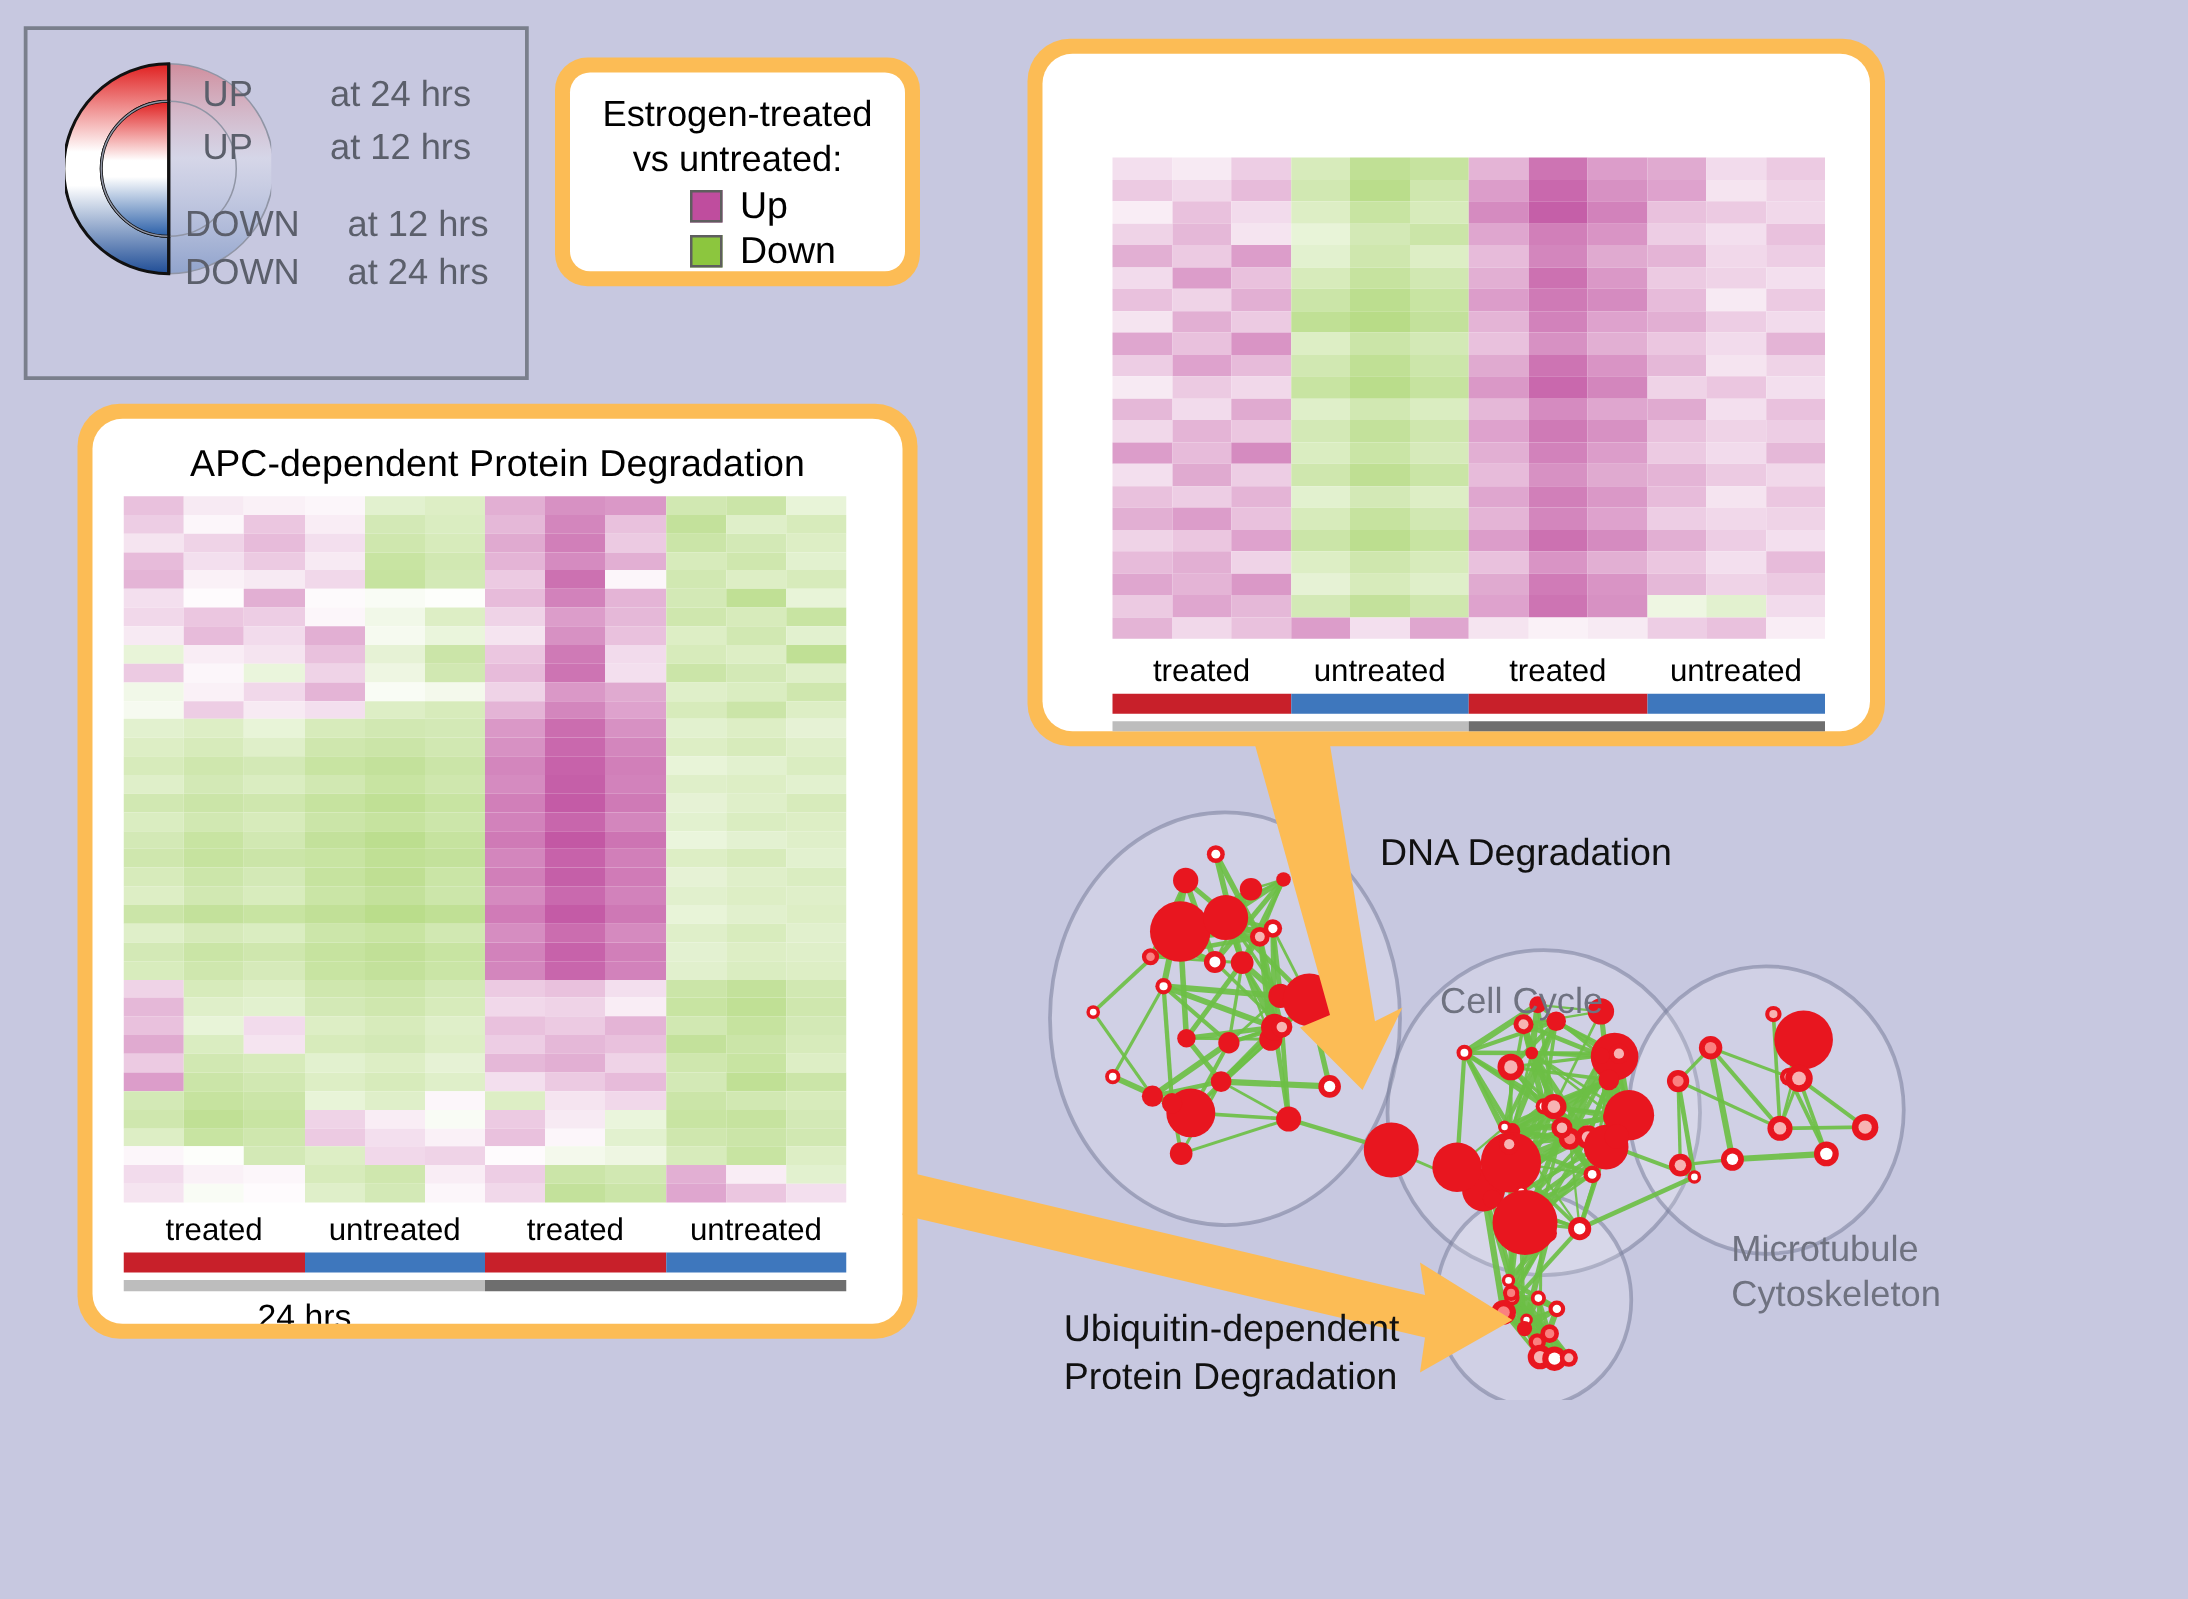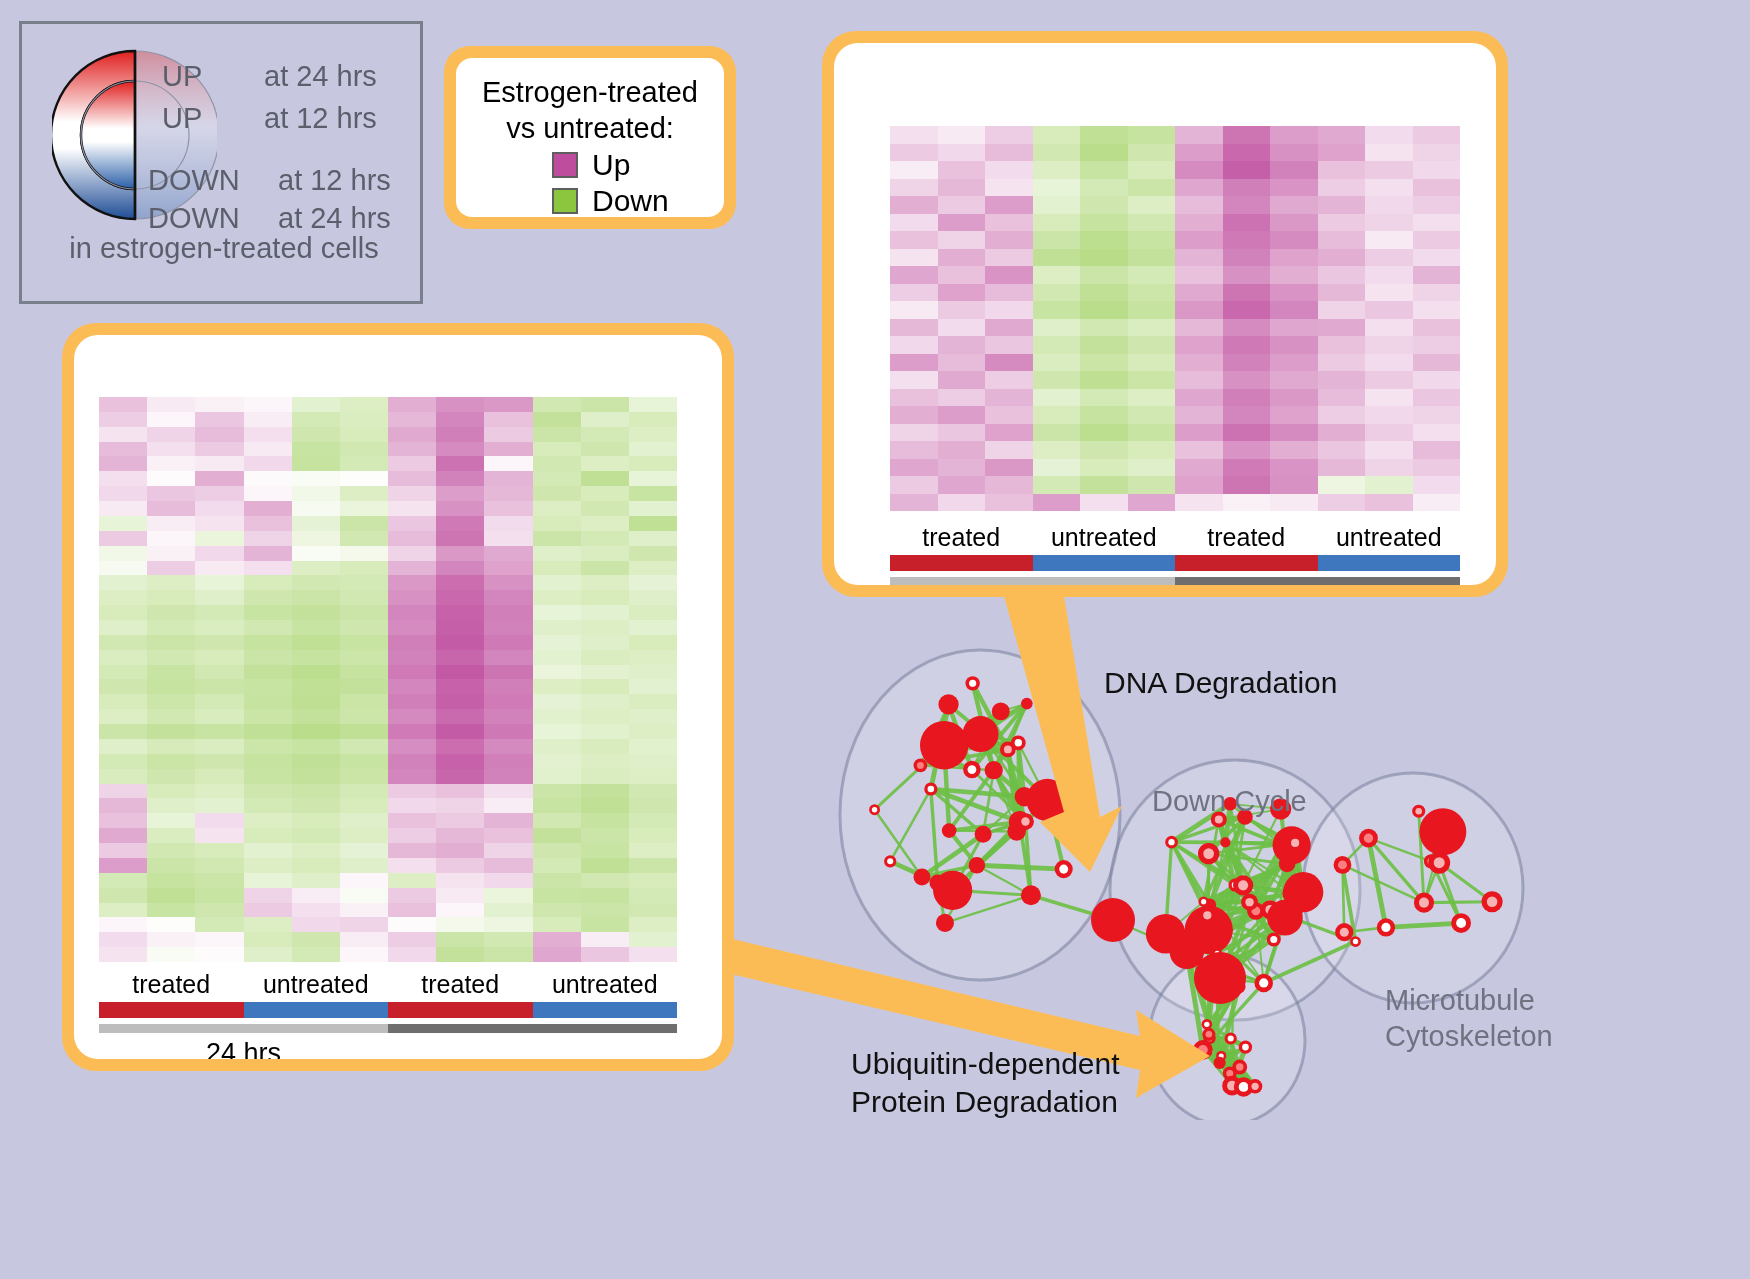--- a/index.html
+++ b/index.html
@@ -123,21 +123,20 @@
     <div class="keyrow" style="left:140px;top:78px;">UP</div>
     <div class="keylab" style="left:242px;top:78px;">at 12 hrs</div>
 
     <div class="keyrow" style="left:126px;top:140px;">DOWN</div>
     <div class="keylab" style="left:256px;top:140px;">at 12 hrs</div>
 
     <div class="keyrow" style="left:126px;top:178px;">DOWN</div>
     <div class="keylab" style="left:256px;top:178px;">at 24 hrs</div>
 
     <div id="keyfoot">
-      <div>in estrogen-treated cells</div>
     </div>
   </div>
 
   <div id="legendPanel" class="opanel">
     <div class="inner">
       <div class="legend-title">Estrogen-treated</div>
       <div class="legend-title">vs untreated:</div>
       <div class="legend-item">
         <span class="swatch" id="swUp" style="background: rgb(191, 77, 158);"></span>
         <span class="lbl">Up</span>
@@ -434,20 +433,21 @@
           <i style="background: rgb(189, 189, 189);"></i>
             <i style="background: rgb(110, 110, 110);"></i>
         </div>
 
       </div>
     </div>
   </div>
 
   <div id="apcPanel" class="opanel">
     <div class="inner">
+      <div class="panel-title">APC-dependent Protein Degradation</div>
       <div id="apcHeat" class="heat" style="grid-template-columns: repeat(12, 1fr); grid-template-rows: repeat(38, 1fr);">
           <div style="background: rgb(233, 193, 221);"></div>
           <div style="background: rgb(247, 234, 243);"></div>
           <div style="background: rgb(250, 241, 247);"></div>
           <div style="background: rgb(252, 246, 250);"></div>
           <div style="background: rgb(226, 241, 207);"></div>
           <div style="background: rgb(221, 238, 197);"></div>
           <div style="background: rgb(226, 175, 211);"></div>
           <div style="background: rgb(215, 145, 195);"></div>
           <div style="background: rgb(218, 152, 199);"></div>
@@ -1374,19 +1374,19 @@
       <circle cx="318" cy="300" r="22" fill="#e8161f"></circle>
       <circle cx="425" cy="358" r="26" fill="#e8161f"></circle>
     </svg>
 
   <svg style="position:absolute;left:0;top:0;width:1750px;height:1279px;pointer-events:none;">
     <polygon points="1004,596 1064,596 1100,817 1122,806 1090,872 1040,822 1064,812" fill="#fcbc55"></polygon>
     <polygon points="728,938 1140,1036 1136,1010 1210,1056 1136,1098 1140,1070 722,972" fill="#fcbc55"></polygon>
   </svg>
 
   <div class="netlabel" id="lblDNA">DNA Degradation</div>
-  <div class="netlabel" id="lblCell">Down Cycle</div>
+  <div class="netlabel" id="lblCell">Cell Cycle</div>
   <div class="netlabel" id="lblUbq">Ubiquitin-dependent
 Protein Degradation</div>
   <div class="netlabel" id="lblMicro">Microtubule
 Cytoskeleton</div>
 
 </div>
 
 </body></html>

